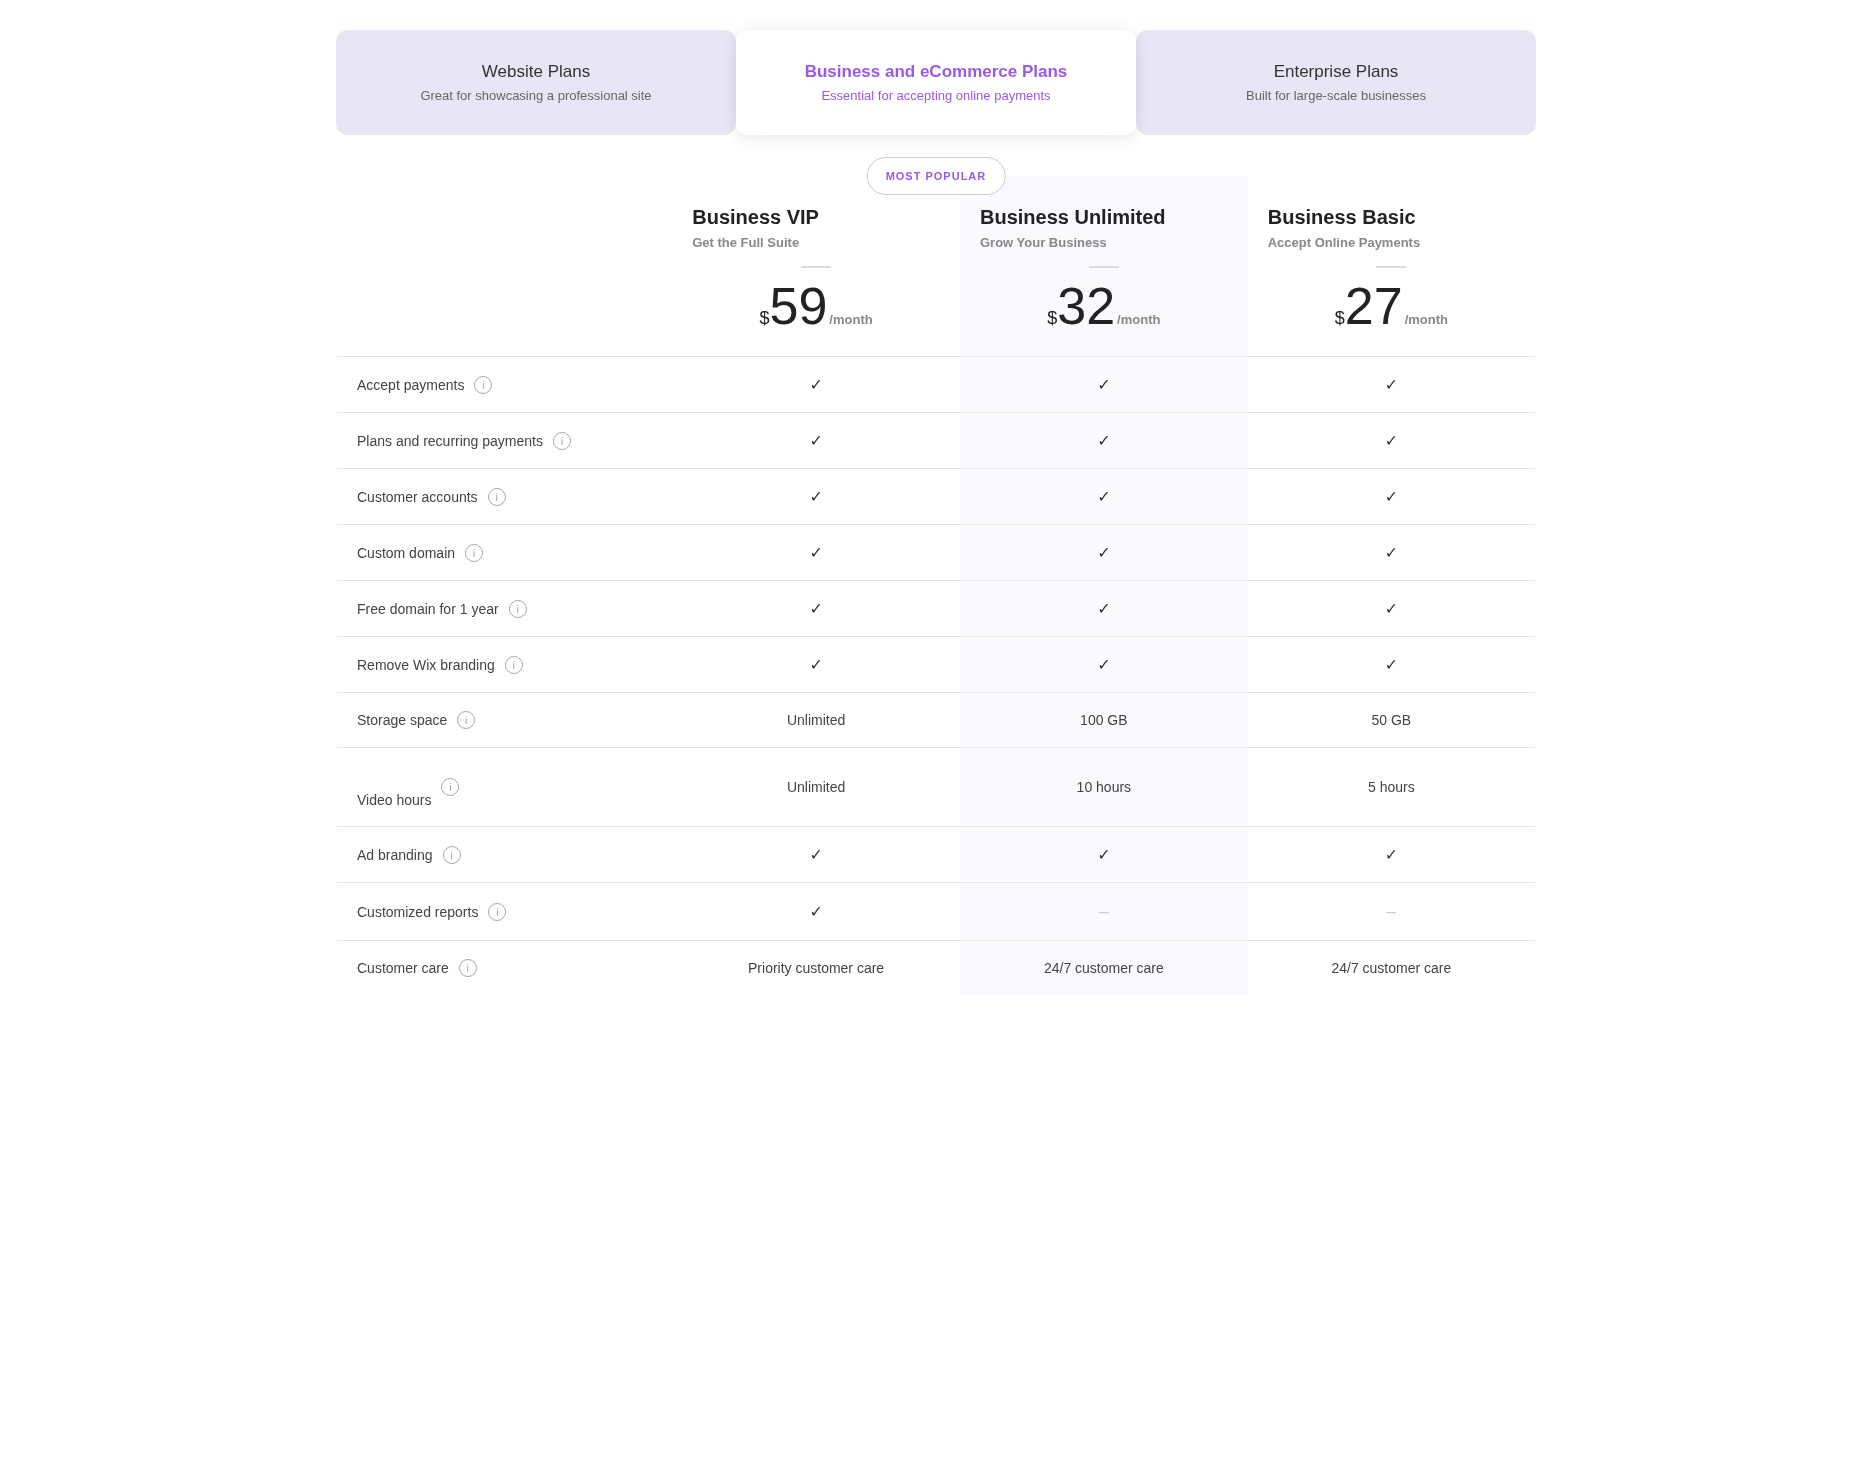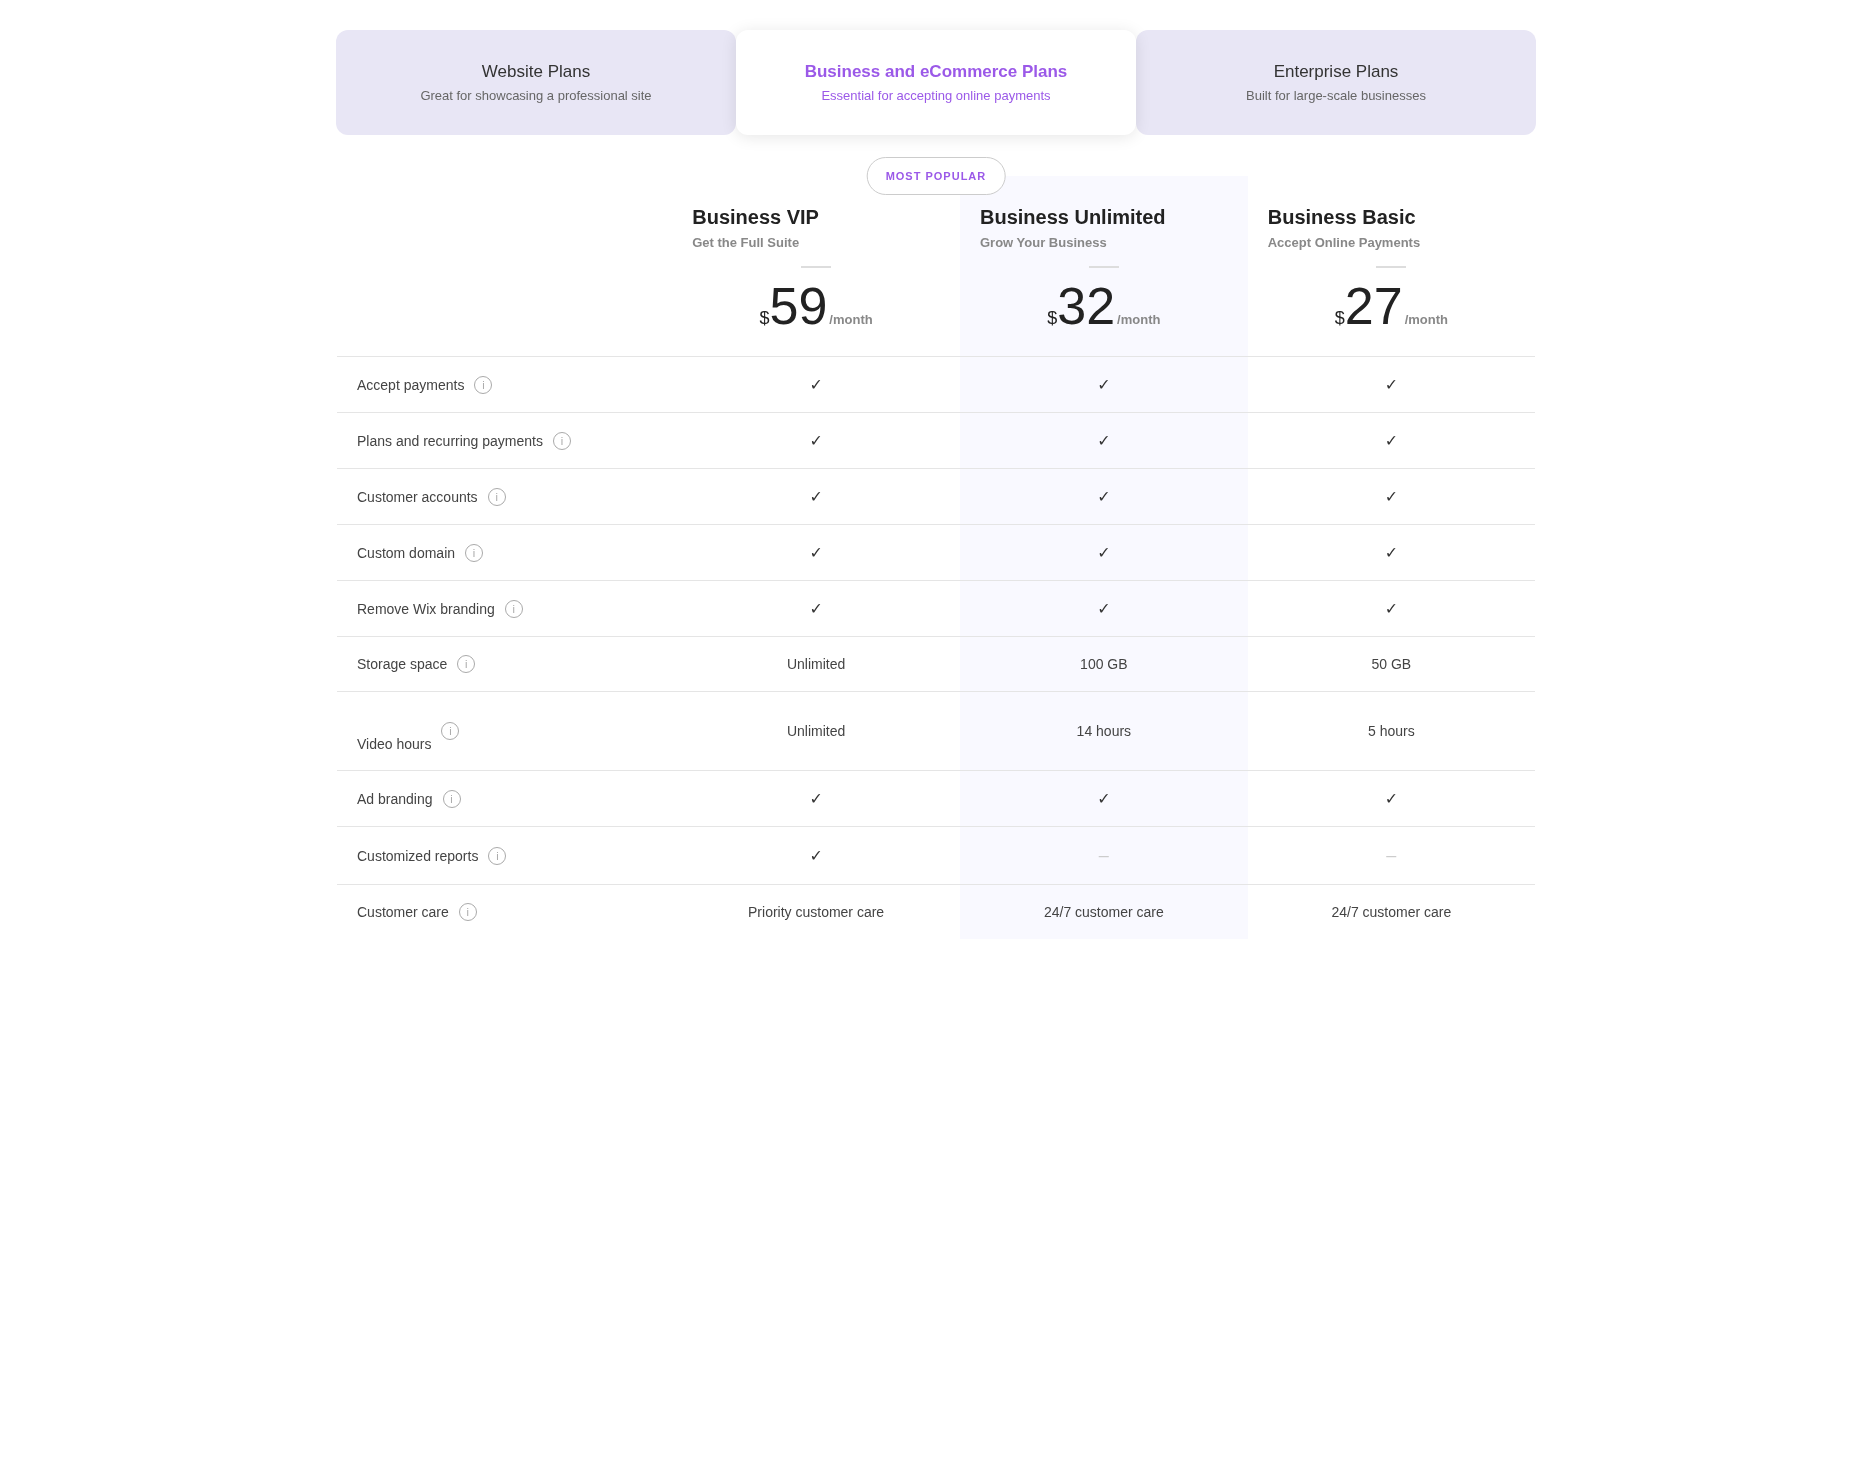--- a/index.html
+++ b/index.html
@@ -321,20 +321,31 @@
         <span class="info-icon">i</span>
       </div>
     </td>
     <td class="col-vip cell-center"><span class="check-mark">✓</span></td>
     <td class="col-unlimited cell-center"><span class="check-mark">✓</span></td>
     <td class="col-basic cell-center"><span class="check-mark">✓</span></td>
   </tr>
         <tr class="feature-row">
     <td class="col-feature">
       <div class="feature-cell">
+        <span style="font-size:14px;color:#444;">Free domain for 1 year</span>
+        <span class="info-icon">i</span>
+      </div>
+    </td>
+    <td class="col-vip cell-center"><span class="check-mark">✓</span></td>
+    <td class="col-unlimited cell-center"><span class="check-mark">✓</span></td>
+    <td class="col-basic cell-center"><span class="check-mark">✓</span></td>
+  </tr>
+        <tr class="feature-row">
+    <td class="col-feature">
+      <div class="feature-cell">
         <span style="font-size:14px;color:#444;">Remove Wix branding</span>
         <span class="info-icon">i</span>
       </div>
     </td>
     <td class="col-vip cell-center"><span class="check-mark">✓</span></td>
     <td class="col-unlimited cell-center"><span class="check-mark">✓</span></td>
     <td class="col-basic cell-center"><span class="check-mark">✓</span></td>
   </tr>
         <tr class="feature-row">
     <td class="col-feature">
@@ -348,21 +359,21 @@
     <td class="col-basic cell-center"><span class="value-text">50 GB</span></td>
   </tr>
         <tr class="feature-row">
     <td class="col-feature">
       <div class="feature-cell">
         <span style="font-size:14px;color:#444;margin-top:26px;">Video hours</span>
         <span class="info-icon">i</span>
       </div>
     </td>
     <td class="col-vip cell-center"><span class="value-text">Unlimited</span></td>
-    <td class="col-unlimited cell-center"><span class="value-text">14 hours</span></td>
+    <td class="col-unlimited cell-center"><span class="value-text">10 hours</span></td>
     <td class="col-basic cell-center"><span class="value-text">5 hours</span></td>
   </tr>
         <tr class="feature-row">
     <td class="col-feature">
       <div class="feature-cell">
         <span style="font-size:14px;color:#444;">Ad branding</span>
         <span class="info-icon">i</span>
       </div>
     </td>
     <td class="col-vip cell-center"><span class="check-mark">✓</span></td>

